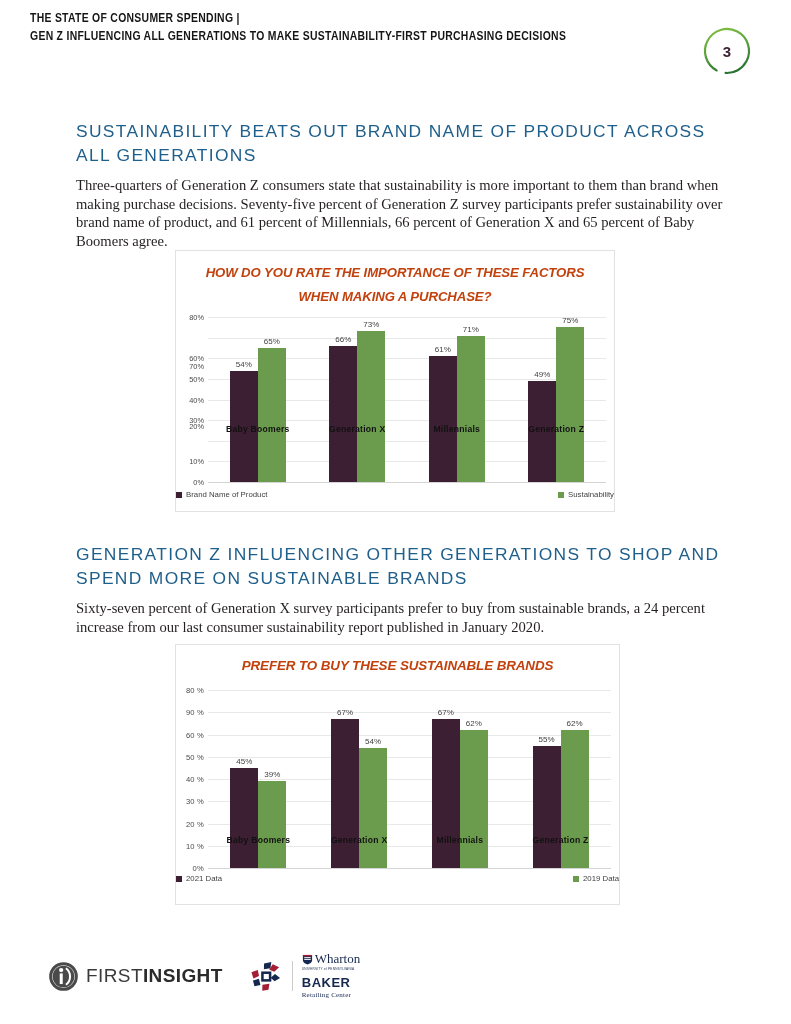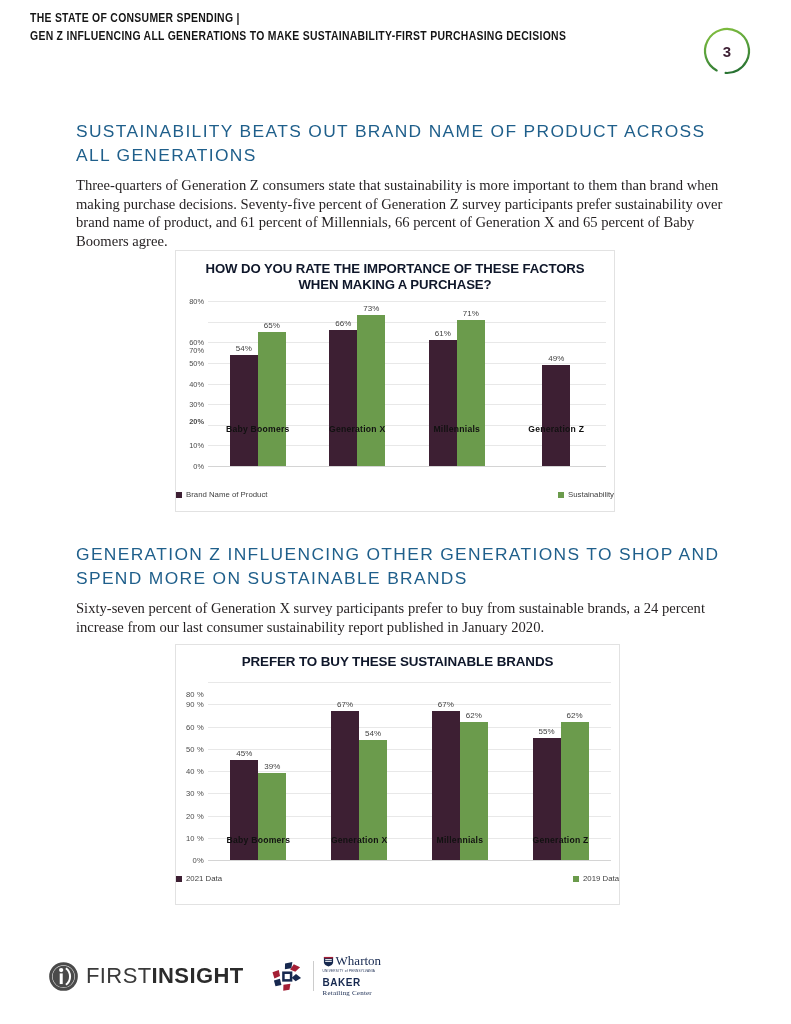--- a/index.html
+++ b/index.html
@@ -100,25 +100,26 @@
     box-sizing: border-box;
   }
   #chart-one  { left: 175px; top: 250px; width: 440px; height: 262px; }
   #chart-two  { left: 175px; top: 644px; width: 445px; height: 261px; }
 
   .chart-title {
     text-align: center;
     font-family: "Liberation Sans", sans-serif;
     font-weight: bold;
     font-size: 13.2px;
-    line-height: 16px;
-    color: #0f172a;
+    line-height: 24px;
+    color: #c2410c;
     letter-spacing: -0.1px;
     margin: 0;
     padding: 10px 26px 0 26px;
+    font-style: italic;
   }
   #chart-two .chart-title { padding-top: 9px; font-size: 13.4px; }
 
   .plot-wrap {
     position: relative;
     margin: 0;
   }
   #chart-one .plot-wrap { height: 165px; margin-top: 8px; }
   #chart-two .plot-wrap { height: 178px; margin-top: 12px; }
 
@@ -247,21 +248,21 @@
     top: 948px;
     width: 300px;
     height: 56px;
     display: flex;
     align-items: center;
   }
   .fi-logo { display: flex; align-items: center; gap: 7px; }
   .fi-mark { width: 31px; height: 31px; }
   .fi-wordmark {
     font-family: "Liberation Sans", sans-serif;
-    font-size: 22px;
+    font-size: 19px;
     letter-spacing: 0.4px;
     color: #3a3a3a;
     white-space: nowrap;
     text-align: center;
   }
   .fi-wordmark .bold { font-weight: bold; color: #2b2b2b; }
 
   .footer-divider {
     width: 1px;
     height: 30px;
@@ -285,21 +286,21 @@
   .wharton-sub {
     font-family: "Liberation Sans", sans-serif;
     font-size: 3.1px;
     letter-spacing: 0.25px;
     color: #16284f;
     margin-top: 1px;
   }
   .baker-name {
     font-family: "Liberation Sans", sans-serif;
     font-weight: bold;
-    font-size: 10px;
+    font-size: 13px;
     letter-spacing: 0.5px;
     color: #16284f;
     margin-top: 3px;
   }
   .baker-sub {
     font-family: "Liberation Serif", serif;
     font-size: 7px;
     letter-spacing: 0.2px;
     color: #16284f;
   }
@@ -336,21 +337,21 @@
 <div class="chart-card" id="chart-one">
   <div class="chart-title">HOW DO YOU RATE THE IMPORTANCE OF THESE FACTORS WHEN MAKING A PURCHASE?</div>
   <div class="plot-wrap">
     <div class="y-axis">
         <div class="y-tick" style="top: 0px;">80%</div>
         <div class="y-tick" style="top: 20.625px; margin-top: 28px;">70%</div>
         <div class="y-tick" style="top: 41.25px;">60%</div>
         <div class="y-tick" style="top: 61.875px;">50%</div>
         <div class="y-tick" style="top: 82.5px;">40%</div>
         <div class="y-tick" style="top: 103.125px;">30%</div>
-        <div class="y-tick" style="top: 120px; font-weight: bold;">20%</div>
+        <div class="y-tick" style="top: 109px;">20%</div>
         <div class="y-tick" style="top: 144.375px;">10%</div>
         <div class="y-tick" style="top: 165px;">0%</div>
       </div>
     <div class="plot-area">
       <div class="gridline" style="top: 0px;"></div>
         <div class="gridline" style="top: 20.625px;"></div>
         <div class="gridline" style="top: 41.25px;"></div>
         <div class="gridline" style="top: 61.875px;"></div>
         <div class="gridline" style="top: 82.5px;"></div>
         <div class="gridline" style="top: 103.125px;"></div>
@@ -386,20 +387,24 @@
             <div class="bar-slot">
               <div class="bar series-b" style="height: 146.438px; background: rgb(107, 155, 76);"></div>
               <div class="bar-value" style="bottom: 148.438px;">71%</div>
             </div>
           </div>
           <div class="group">
             <div class="bar-slot">
               <div class="bar series-a" style="height: 101.062px; background: rgb(61, 31, 51);"></div>
               <div class="bar-value" style="bottom: 103.062px;">49%</div>
             </div>
+            <div class="bar-slot">
+              <div class="bar series-b" style="height: 154.688px; background: rgb(107, 155, 76);"></div>
+              <div class="bar-value" style="bottom: 156.688px;">75%</div>
+            </div>
           </div>
         </div>
     </div>
   </div>
   <div class="x-axis">
       <div class="x-label">Baby Boomers</div>
       <div class="x-label">Generation X</div>
       <div class="x-label">Millennials</div>
       <div class="x-label">Generation Z</div>
     </div>
@@ -417,21 +422,21 @@
 
 <div class="section" id="section-two">
   <h2 class="section-heading">GENERATION Z INFLUENCING OTHER GENERATIONS TO SHOP AND SPEND MORE ON SUSTAINABLE BRANDS</h2>
   <p class="section-body">Sixty-seven percent of Generation X survey participants prefer to buy from sustainable brands, a 24 percent increase from our last consumer sustainability report published in January 2020.</p>
 </div>
 
 <div class="chart-card" id="chart-two">
   <div class="chart-title">PREFER TO BUY THESE SUSTAINABLE BRANDS</div>
   <div class="plot-wrap">
     <div class="y-axis">
-        <div class="y-tick" style="top: 12px;">80 %</div>
+        <div class="y-tick" style="top: 0px;">80 %</div>
         <div class="y-tick" style="top: 22.25px;">90 %</div>
         <div class="y-tick" style="top: 44.5px;">60 %</div>
         <div class="y-tick" style="top: 66.75px;">50 %</div>
         <div class="y-tick" style="top: 89px;">40 %</div>
         <div class="y-tick" style="top: 111.25px;">30 %</div>
         <div class="y-tick" style="top: 133.5px;">20 %</div>
         <div class="y-tick" style="top: 155.75px;">10 %</div>
         <div class="y-tick" style="top: 178px;">0%</div>
       </div>
     <div class="plot-area">

